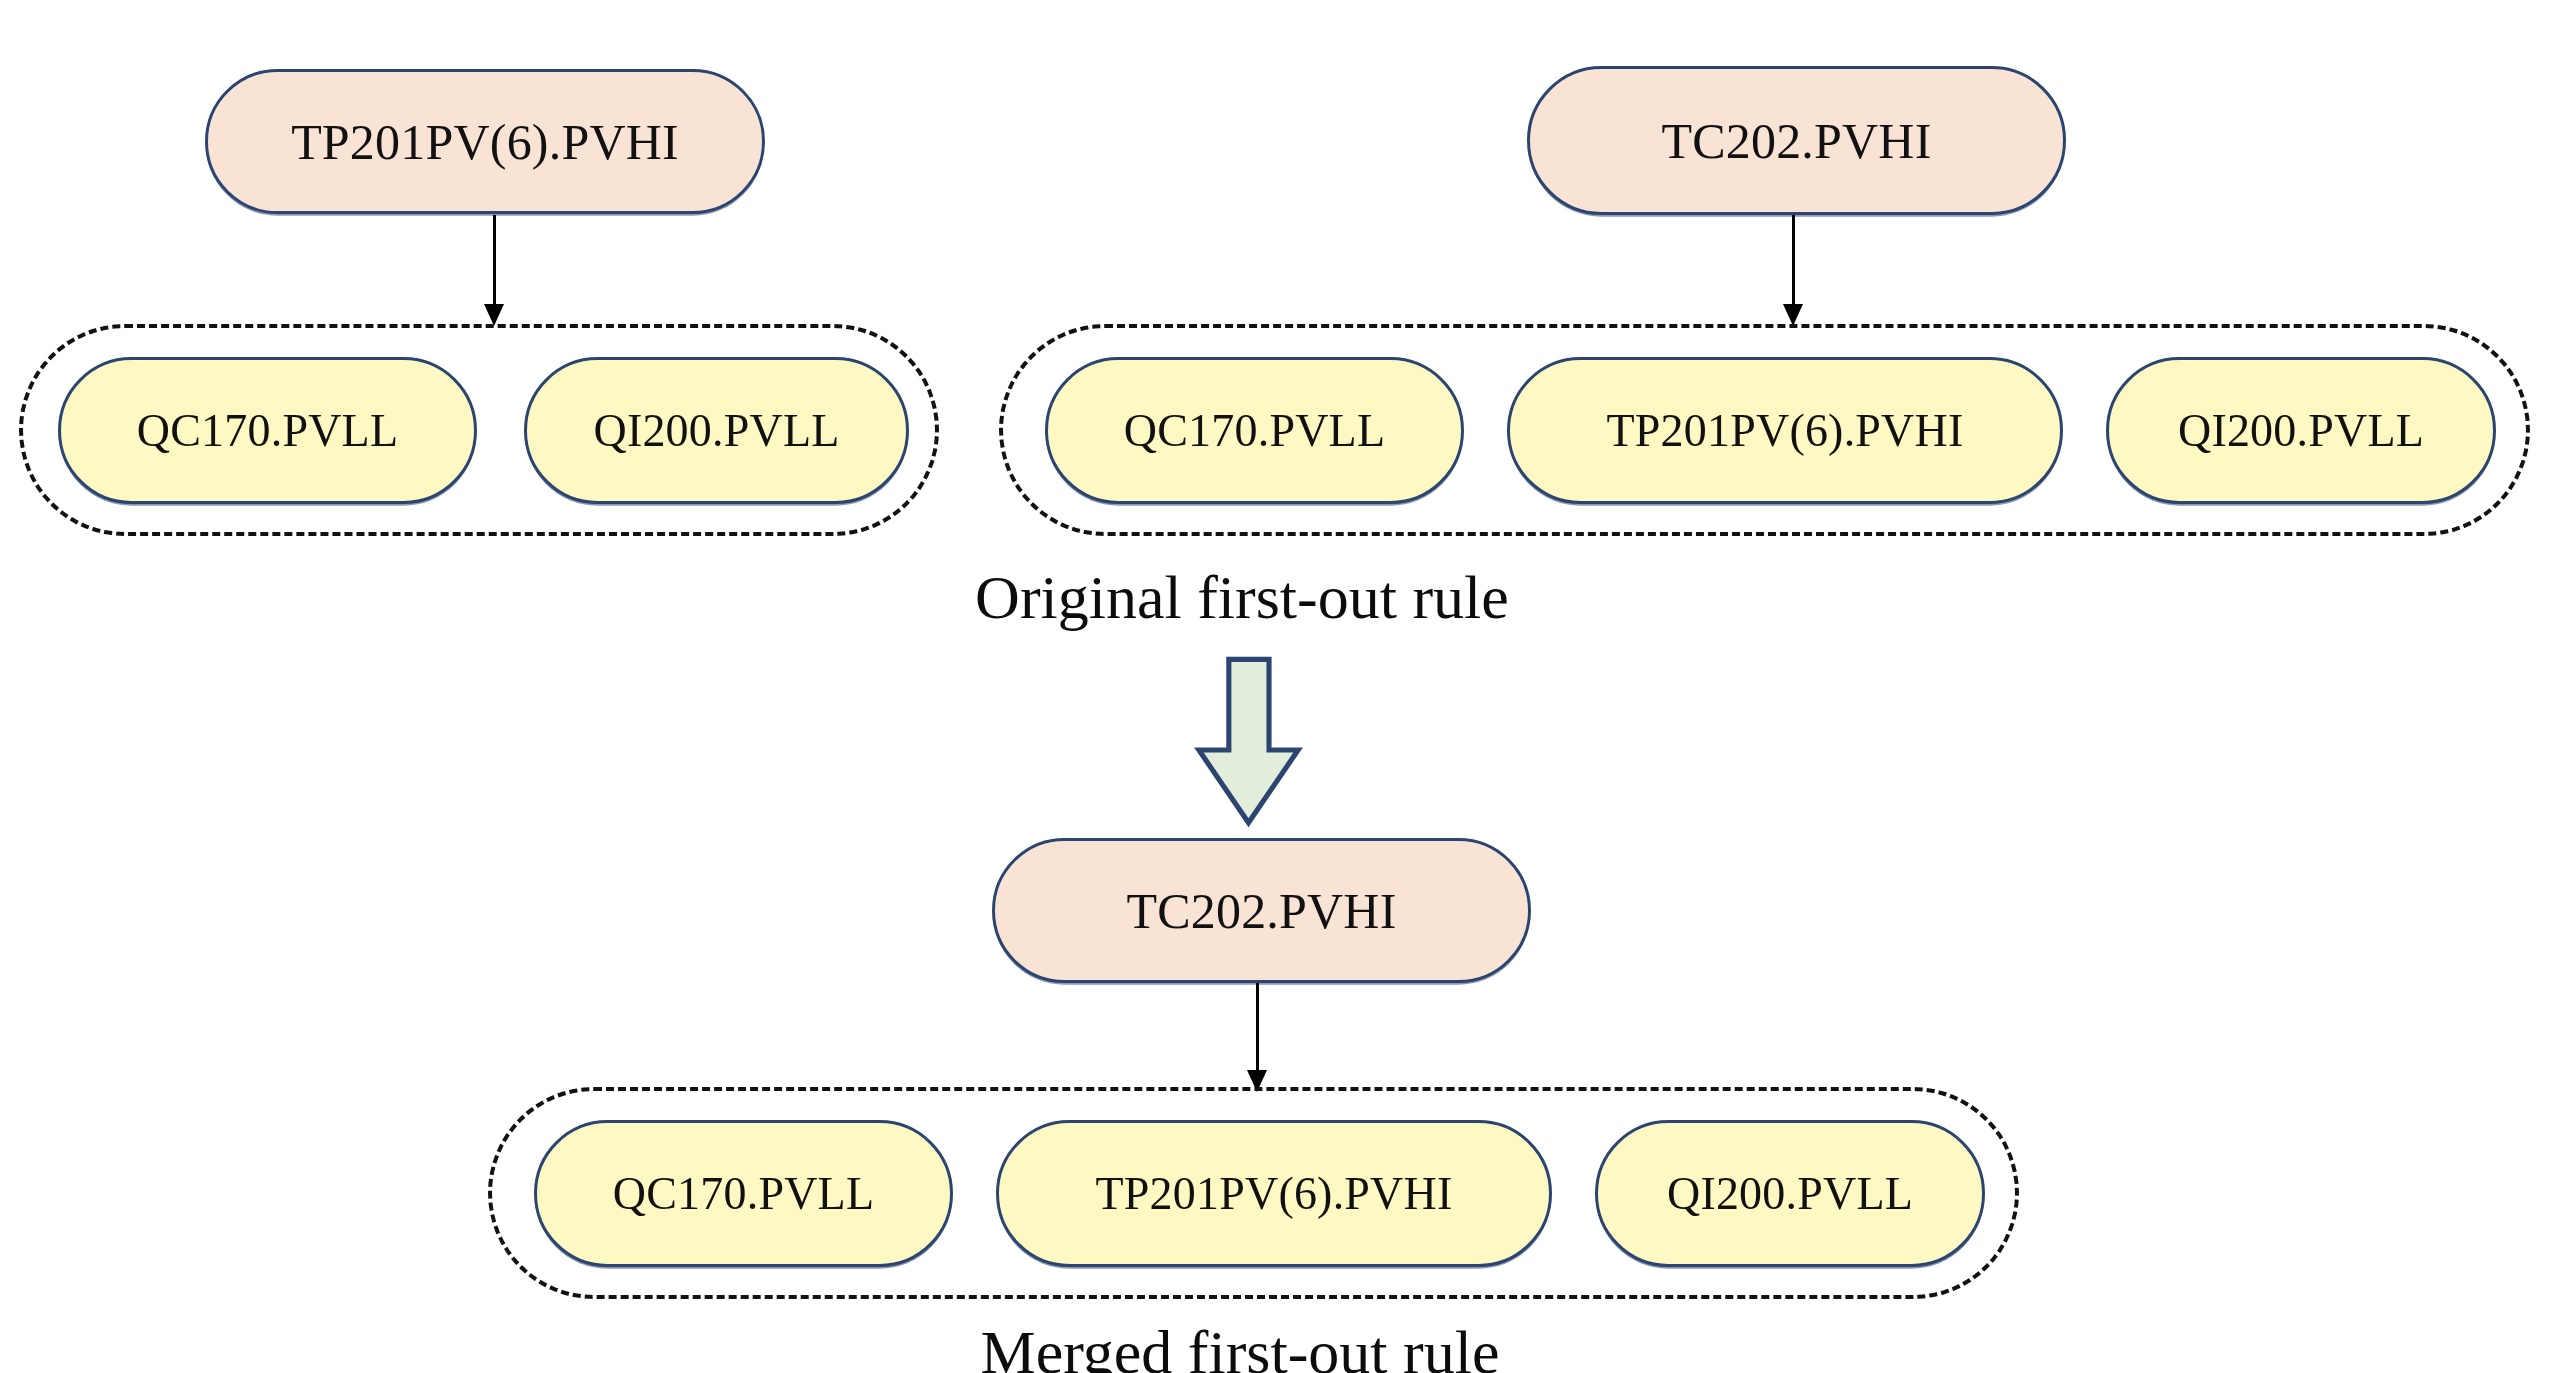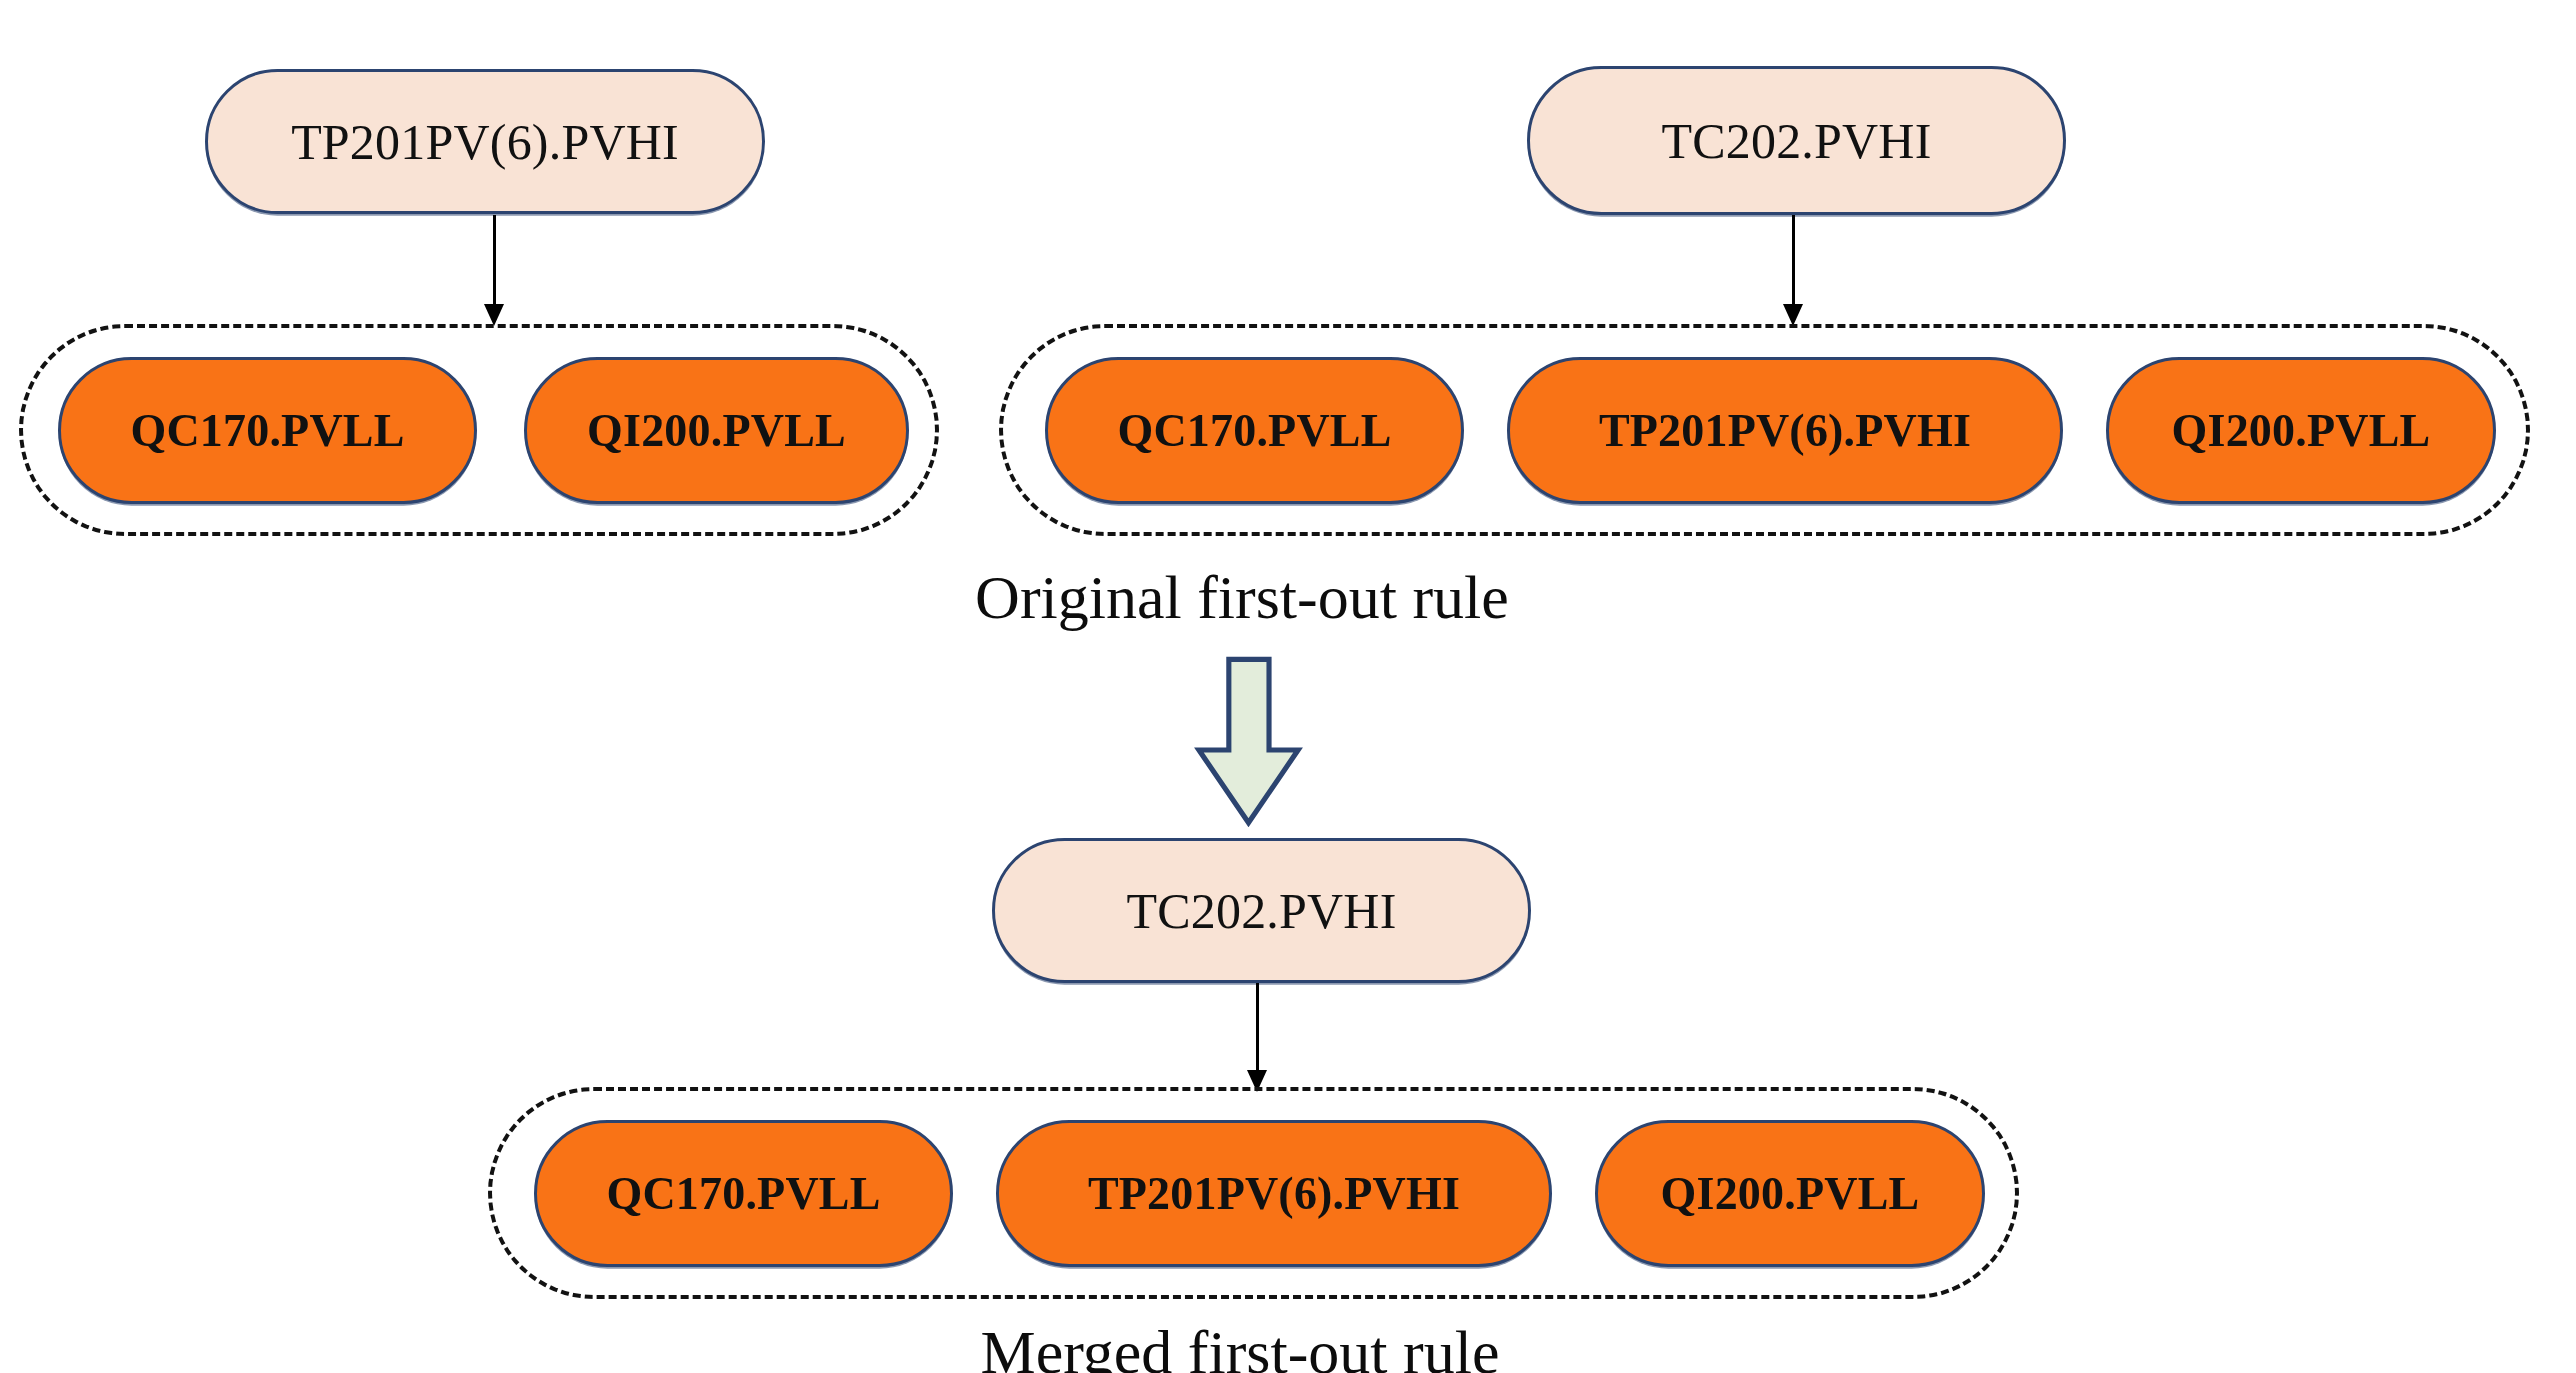--- a/index.html
+++ b/index.html
@@ -31,22 +31,21 @@
     border-radius: 855px;
     color: #111111;
     white-space: nowrap;
     letter-spacing: 0.2px;
     box-shadow: 0 2.6px 0 -0.9px rgba(44,68,112,0.55);
   }
   .node.trigger {
     background: #F9E3D5;
   }
   .node.member {
-    background: #f97316;
-    font-weight: bold;
+    background: #fef9c3;
   }
 
   
   .group {
     position: absolute;
     box-sizing: border-box;
     border: 4.3px dashed #121212;
     border-radius: 855px;
     background: transparent;
   }

